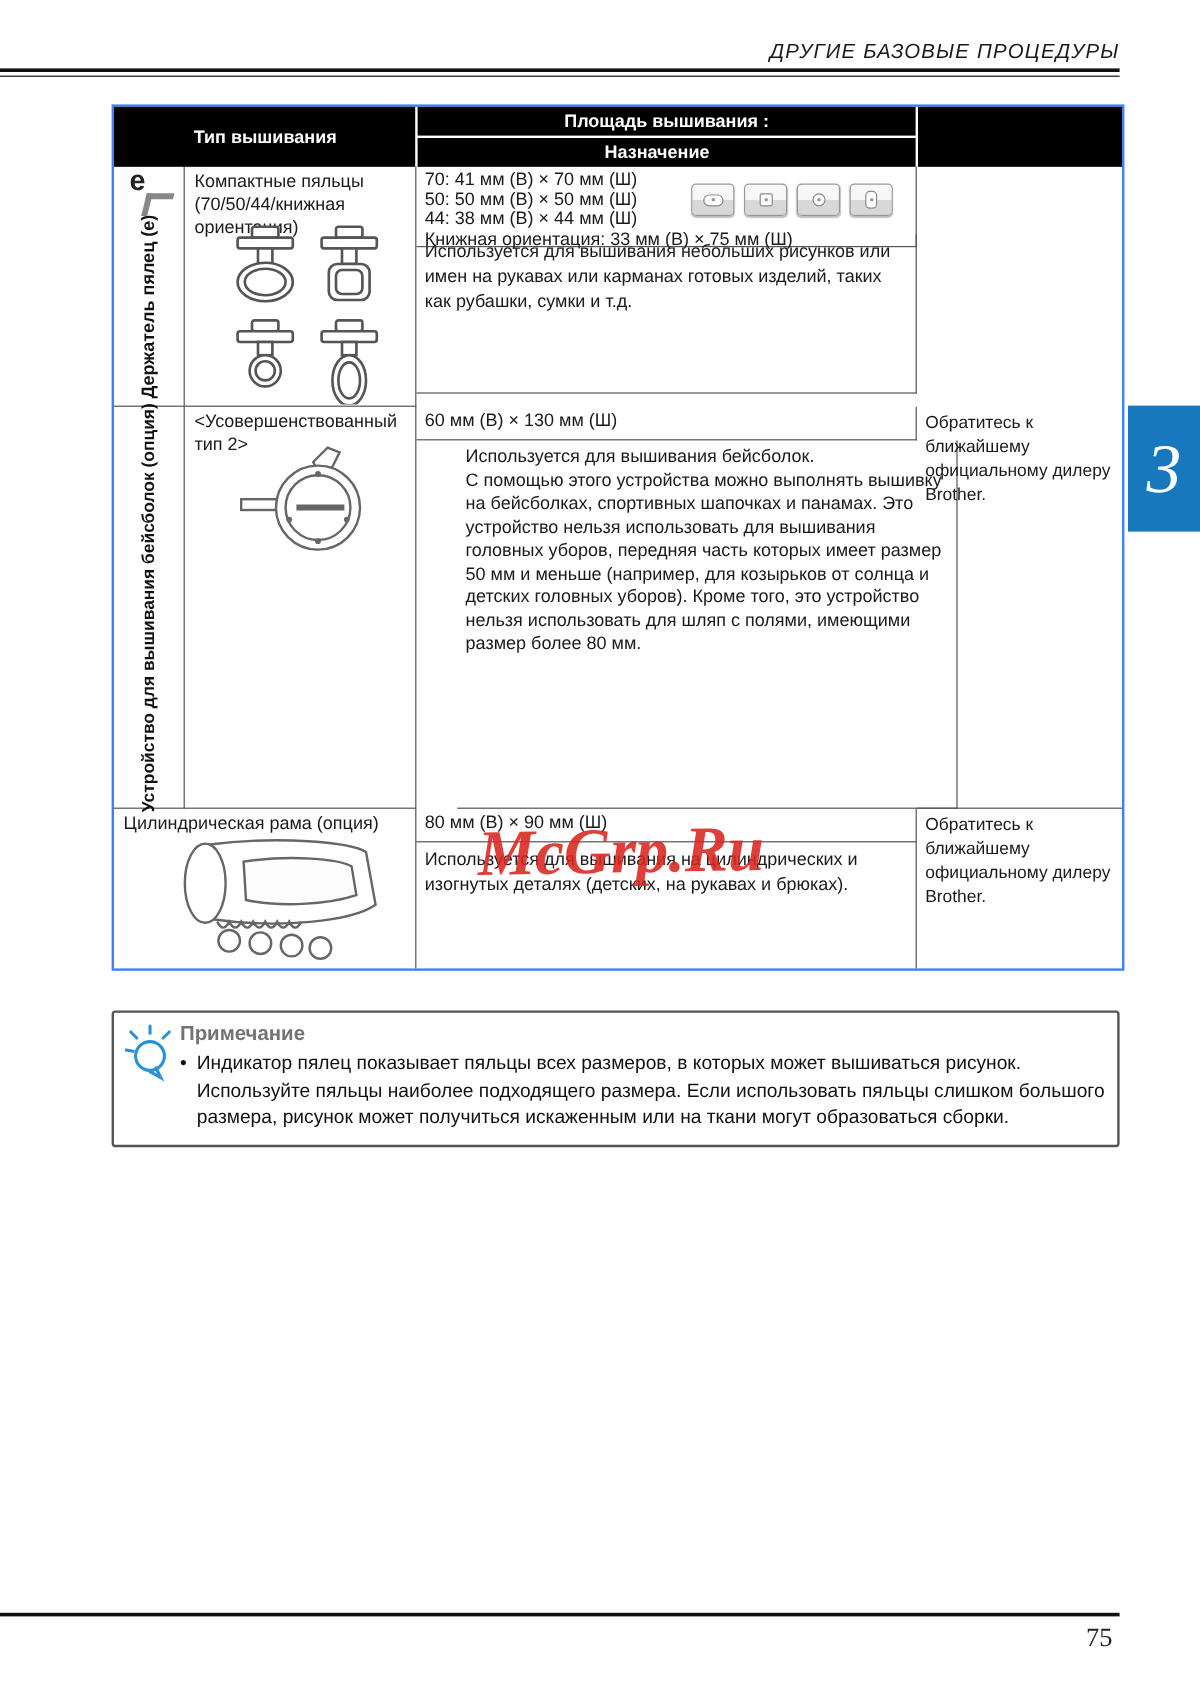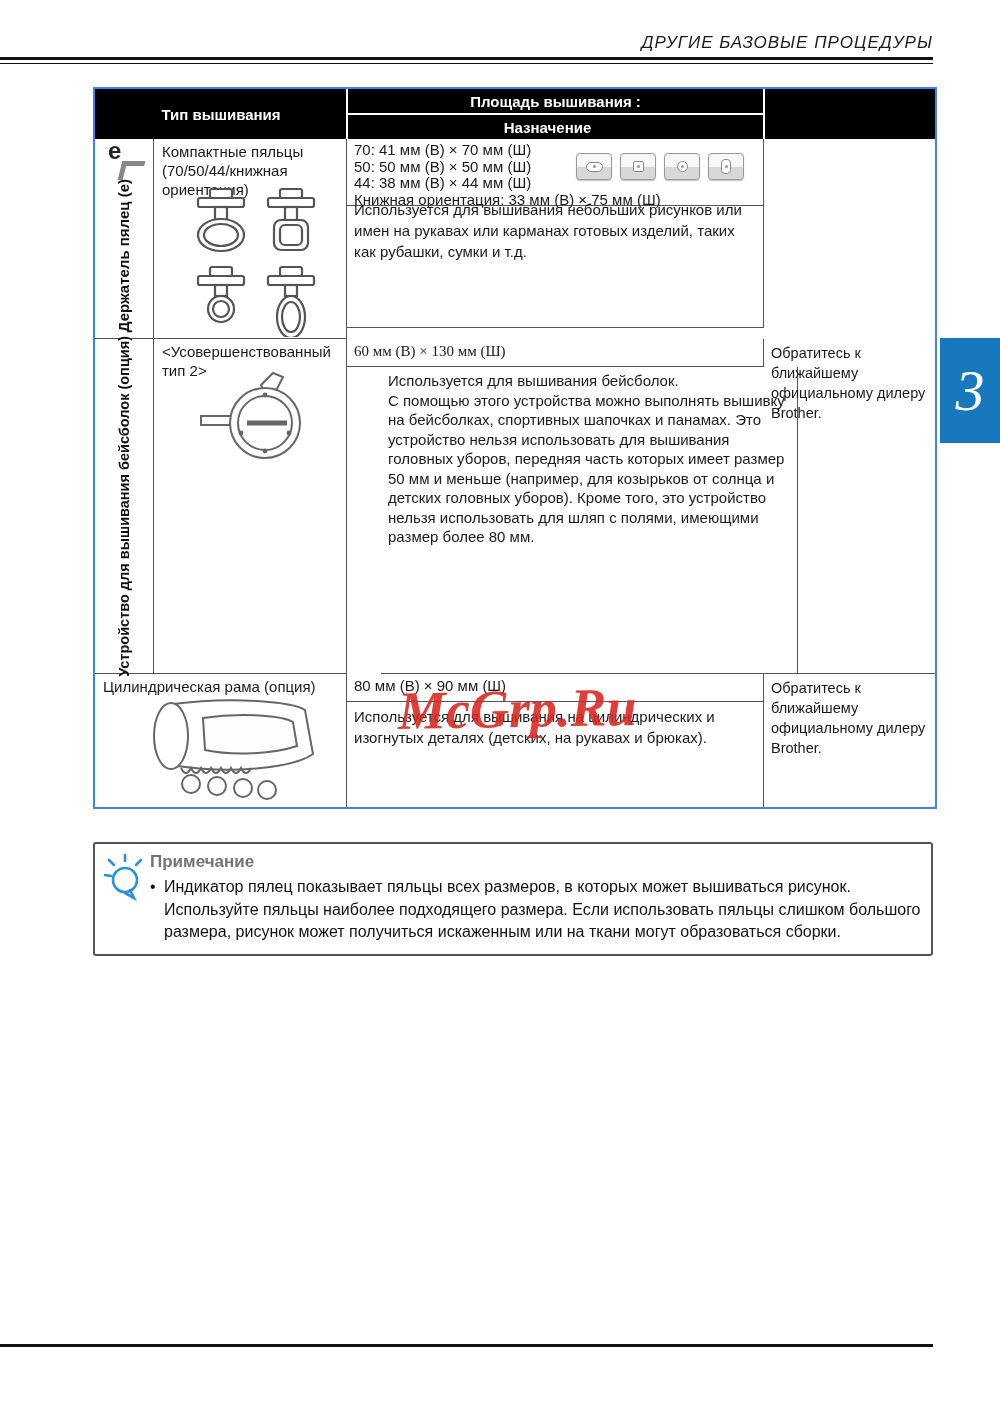--- a/index.html
+++ b/index.html
@@ -206,21 +206,21 @@
           <path d="M48 52 h40" stroke-width="5"></path>
           <circle cx="66" cy="24" r="2.4" fill="#666" stroke="none"></circle>
           <circle cx="66" cy="80" r="2.4" fill="#666" stroke="none"></circle>
           <circle cx="42" cy="62" r="2.4" fill="#666" stroke="none"></circle>
           <circle cx="90" cy="62" r="2.4" fill="#666" stroke="none"></circle>
         </g>
       </svg>
     </div>
 
     <div class="cell bR bB" style="left:252px;top:250px;width:417px;height:28px;">
-      <div class="area-lines" style="padding-top:4px;font-family:Liberation Serif, serif;">60 мм (В) × 130 мм (Ш)</div>
+      <div class="area-lines" style="padding-top:4px;">60 мм (В) × 130 мм (Ш)</div>
     </div>
 
     <div class="cell bR bB" style="left:238px;top:278px;width:417px;height:307px;margin-left:48px;">
       <div class="purpose-text" style="line-height:19.5px;">Используется для вышивания бейсболок.
 С помощью этого устройства можно выполнять вышивку на бейсболках, спортивных шапочках и панамах. Это устройство нельзя использовать для вышивания головных уборов, передняя часть которых имеет размер 50 мм и меньше (например, для козырьков от солнца и детских головных уборов). Кроме того, это устройство нельзя использовать для шляп с полями, имеющими размер более 80 мм.</div>
     </div>
 
     <div class="cell bB" style="left:669px;top:250px;width:171px;height:335px;">
       <div class="ref-text">Обратитесь к ближайшему официальному дилеру Brother.</div>
     </div>
@@ -268,14 +268,15 @@
       </g>
     </svg>
     <div class="note-title">Примечание</div>
     <div class="note-body">
       <span class="note-bullet">•</span>
       <span>Индикатор пялец показывает пяльцы всех размеров, в которых может вышиваться рисунок. Используйте пяльцы наиболее подходящего размера. Если использовать пяльцы слишком большого размера, рисунок может получиться искаженным или на ткани могут образоваться сборки.</span>
     </div>
   </div>
 
   <div class="rule-thick-bottom"></div>
+  <div class="page-number">75</div>
 
 </div>
 
 </body></html>

